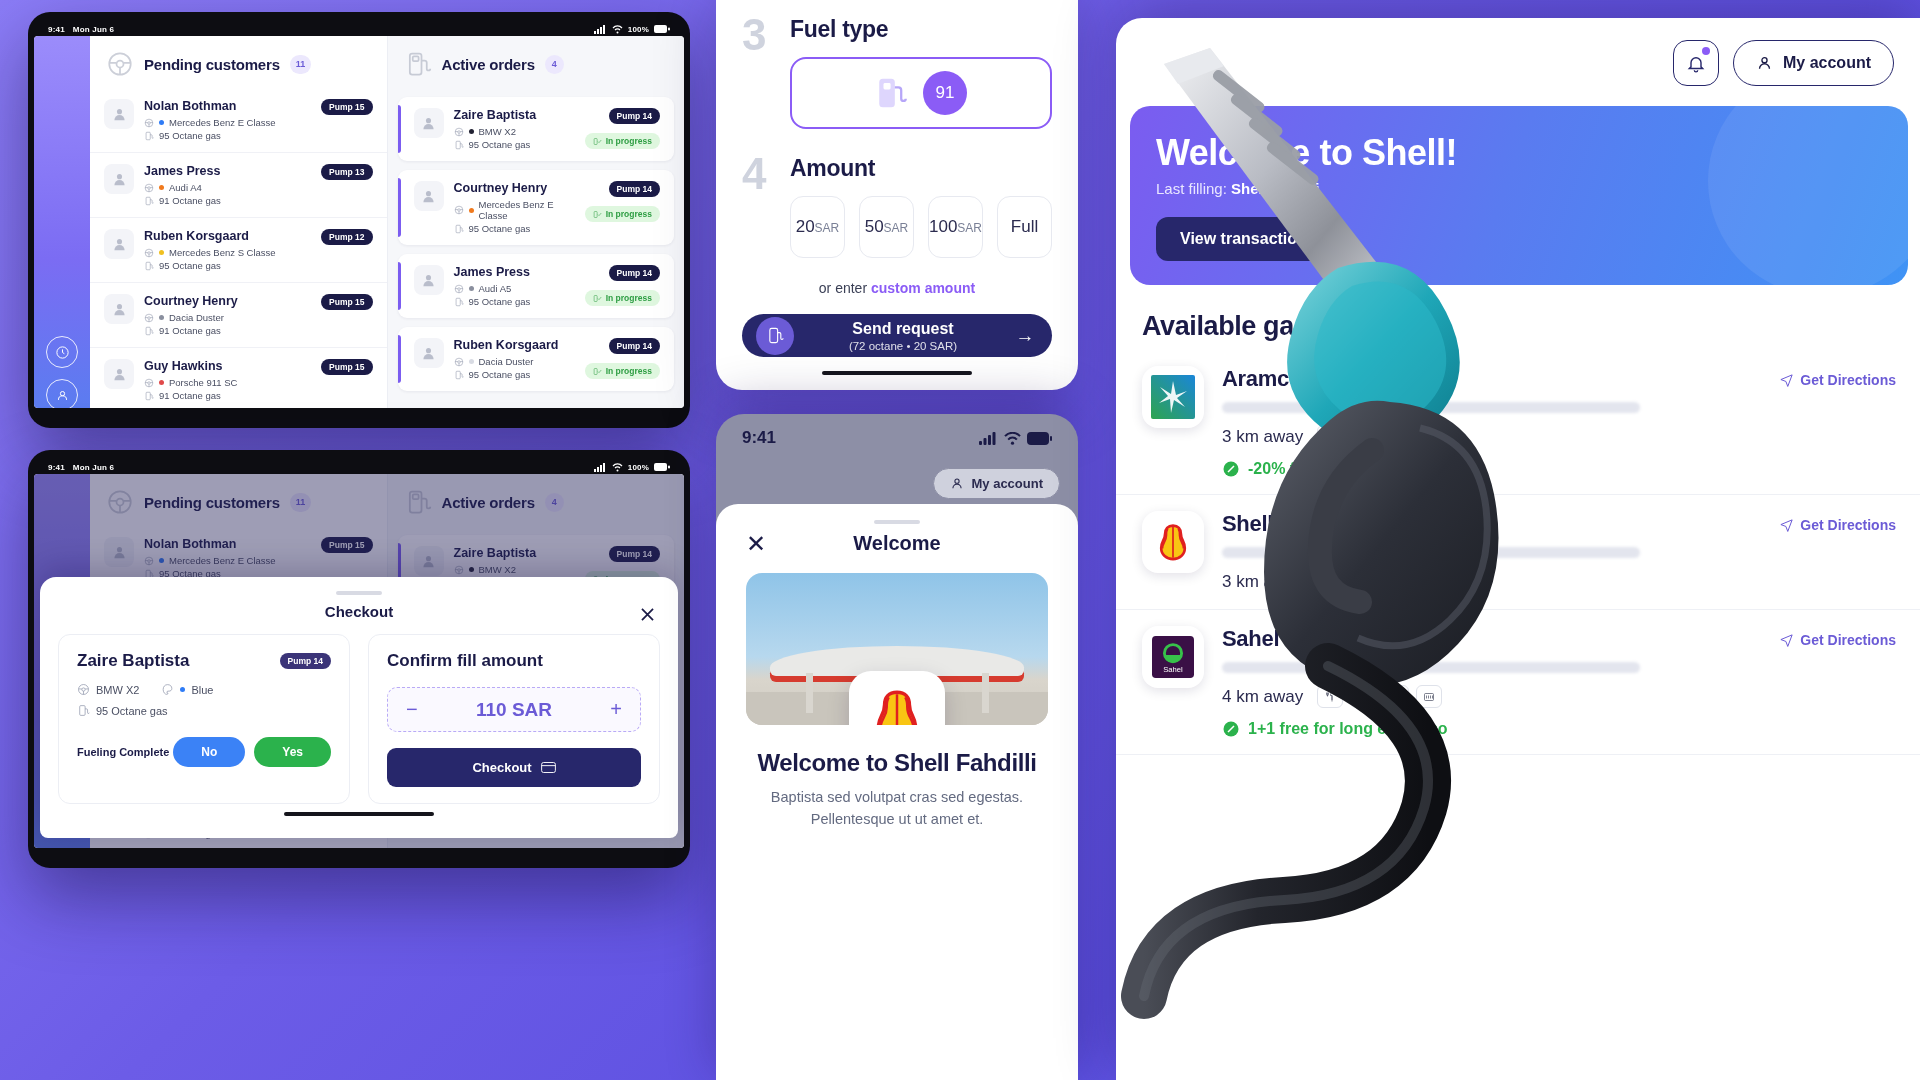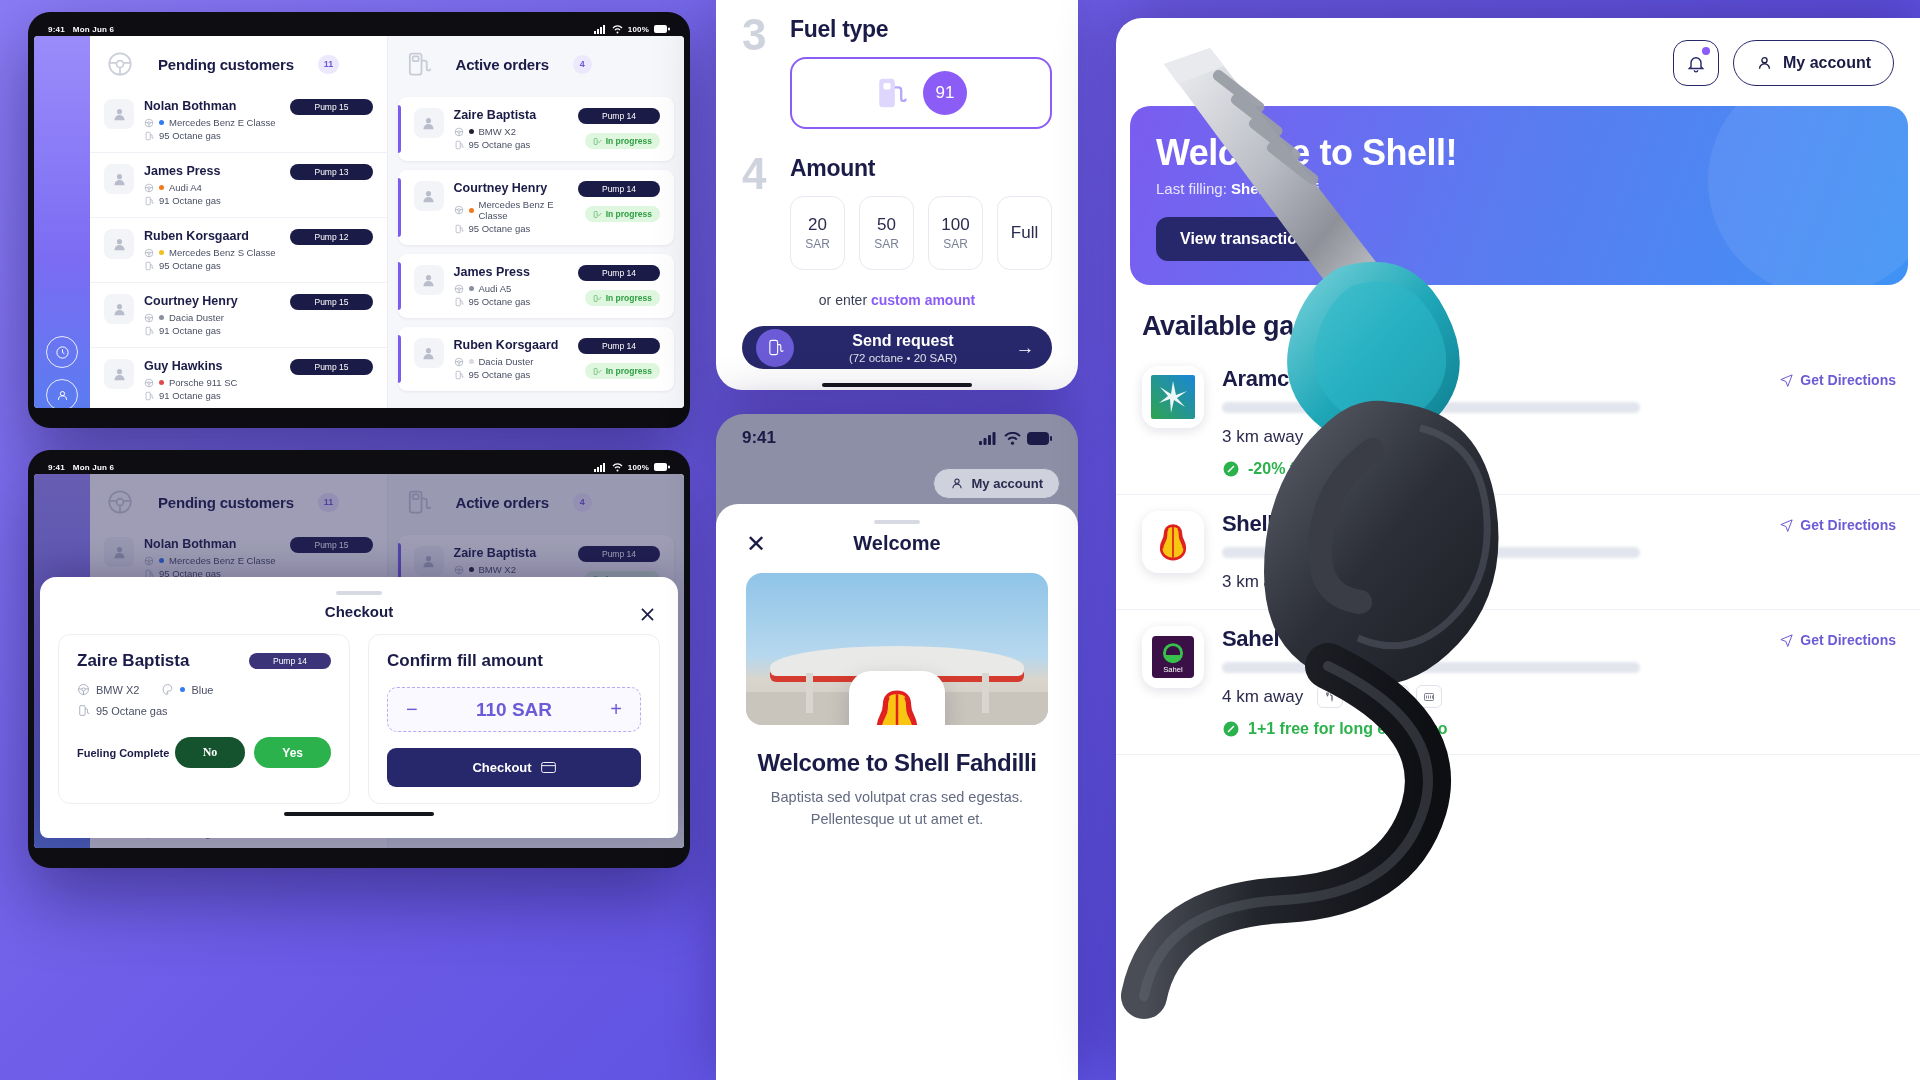--- a/index.html
+++ b/index.html
@@ -36,21 +36,21 @@
     border-radius: 50%; border: 1.4px solid rgba(255,255,255,.85);
     display: flex; align-items: center; justify-content: center;
   }
   .rail-btn svg { width: 15px; height: 15px; fill: none; stroke: #fff; stroke-width: 1.6; }
 
   .panes { display: flex; flex: 1; min-width: 0; }
   .pane { flex: 1; min-width: 0; }
   .pane-left { background: #fff; border-right: 1px solid #eceef4; }
   .pane-right { background: #f6f7fa; }
 
-  .pane-head { display: flex; align-items: center; gap: 24px; padding: 14px 16px 10px 16px; }
+  .pane-head { display: flex; align-items: center; gap: 10px; padding: 14px 16px 10px 16px; }
   .pane-head .hd-ic { width: 28px; height: 28px; flex: none; opacity: .5; }
   .pane-head .hd-ic svg { width: 28px; height: 28px; }
   .pane-title { font-size: 15px; font-weight: 700; color: #1b1b47; letter-spacing: -.2px; }
   .count-pill {
     background: #ece8fd; color: #6b5bd6; font-size: 9px; font-weight: 700;
     border-radius: 999px; min-width: 19px; height: 19px; padding: 0 6px;
     display: flex; align-items: center; justify-content: center;
   }
 
   .row {
@@ -61,22 +61,22 @@
     width: 30px; height: 30px; flex: none; border-radius: 8px; background: #f3f4f8;
     display: flex; align-items: center; justify-content: center;
   }
   .avatar svg { width: 17px; height: 17px; fill: #b9bdcb; }
   .row-body { flex: 1; min-width: 0; }
   .row-name { font-size: 12.5px; font-weight: 700; color: #1b1b47; margin-bottom: 4px; }
   .meta { display: flex; align-items: center; gap: 5px; font-size: 9.5px; color: #4a4f63; margin-top: 2px; }
   .meta svg { width: 10px; height: 10px; stroke: #8c93a8; fill: none; stroke-width: 1.3; flex: none; }
   .dot { width: 5px; height: 5px; border-radius: 50%; flex: none; }
   .pump {
-    background: #1b1b47; color: #fff; font-size: 8.5px; font-weight: 400;
-    border-radius: 999px; padding: 3px 24px; flex: none; white-space: nowrap;
+    background: #1b1b47; color: #fff; font-size: 8.5px; font-weight: 700;
+    border-radius: 999px; padding: 3px 8px; flex: none; white-space: nowrap;
   }
   .pump.lav { background: #3b3478; }
   .rcol { display: flex; flex-direction: column; align-items: flex-end; gap: 9px; flex: none; }
   .status {
     background: #dff7df; color: #2f9e44; font-size: 8.5px; font-weight: 700;
     border-radius: 999px; padding: 3px 8px; display: flex; align-items: center; gap: 4px;
     white-space: nowrap;
   }
   .status svg { width: 9px; height: 9px; stroke: #2f9e44; fill: none; stroke-width: 1.4; }
 
@@ -111,21 +111,21 @@
   .sb-meta { display: flex; align-items: center; gap: 22px; font-size: 11px; color: #4a4f63; margin-bottom: 8px; }
   .sb-meta span { display: flex; align-items: center; gap: 6px; }
   .sb-meta svg { width: 13px; height: 13px; stroke: #8c93a8; fill: none; stroke-width: 1.3; }
   .fuel-row { display: flex; align-items: center; justify-content: space-between; margin-top: 20px; }
   .fuel-lbl { font-size: 11px; font-weight: 700; color: #1b1b47; }
   .yn { display: flex; gap: 9px; }
   .btn-no, .btn-yes {
     border: none; color: #fff; font-size: 12px; font-weight: 700;
     border-radius: 999px; padding: 8px 28px; cursor: pointer;
   }
-  .btn-no { background: #14532d; font-family: Liberation Serif, serif; }
+  .btn-no { background: #3b82f6; }
   .btn-yes { background: #2bb24c; }
   .confirm-title { font-size: 17px; font-weight: 700; color: #1b1b47; margin-bottom: 16px; }
   .stepper {
     border: 1.5px dashed #b9aaf6; border-radius: 10px; background: #faf9ff;
     display: flex; align-items: center; justify-content: space-between; padding: 10px 18px; margin-bottom: 16px;
   }
   .stepper .sg { font-size: 20px; color: #6b5bd6; cursor: pointer; user-select: none; }
   .stepper .amt { font-size: 19px; font-weight: 700; color: #6b5bd6; }
   .checkout-btn {
     width: 100%; background: #27276b; color: #fff; border: none; border-radius: 9px;
@@ -152,22 +152,22 @@
   .fuel-opt.active { border-color: #8b5cf6; }
   .fuel-opt svg { width: 34px; height: 38px; }
   .oct {
     width: 44px; height: 44px; border-radius: 50%; display: flex; align-items: center;
     justify-content: center; font-size: 17px; font-weight: 400;
   }
   .oct.on { background: #8b5cf6; color: #fff; }
   .oct.off { background: #eceef4; color: #9aa0b2; }
   .amt-opts { display: flex; gap: 14px; }
   .amt-opt {
-    flex: 1; border: 1.5px solid #e7e9f0; border-radius: 13px; height: 74px;
-    display: flex; flex-direction: column; align-items: center; justify-content: center;
+    flex: 1; border: 1.5px solid #e7e9f0; border-radius: 13px; height: 62px;
+    display: flex; align-items: center; justify-content: center;
     cursor: pointer; background: #fff;
   }
   .amt-val { font-size: 17px; color: #2b2b4f; }
   .amt-cur { font-size: 12px; color: #7a8096; margin-top: 2px; }
   .amt-full { font-size: 17px; color: #2b2b4f; }
   .custom-line { text-align: center; font-size: 14px; color: #3a3f55; margin: 22px 0 18px; }
   .custom-line b { color: #8b5cf6; font-weight: 600; cursor: pointer; }
   .send-btn {
     background: #27276b; border-radius: 999px; height: 43px; display: flex;
     align-items: center; padding: 0 14px; cursor: pointer; position: relative;

